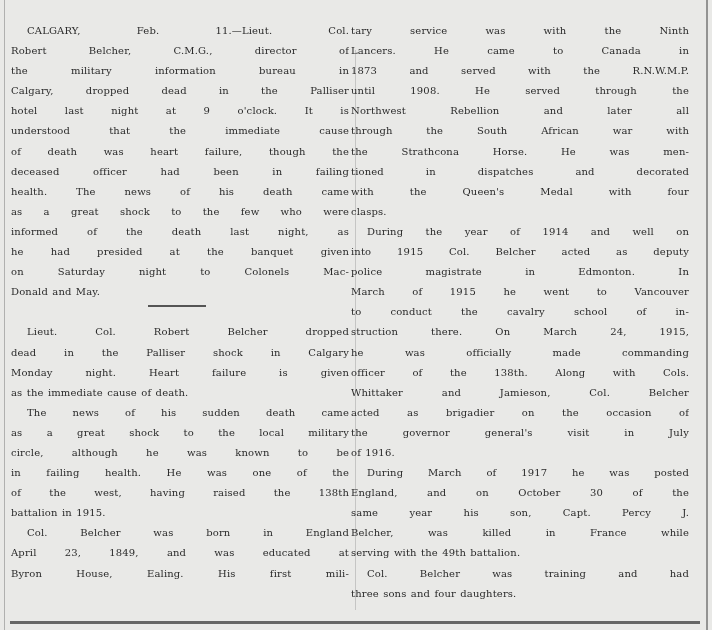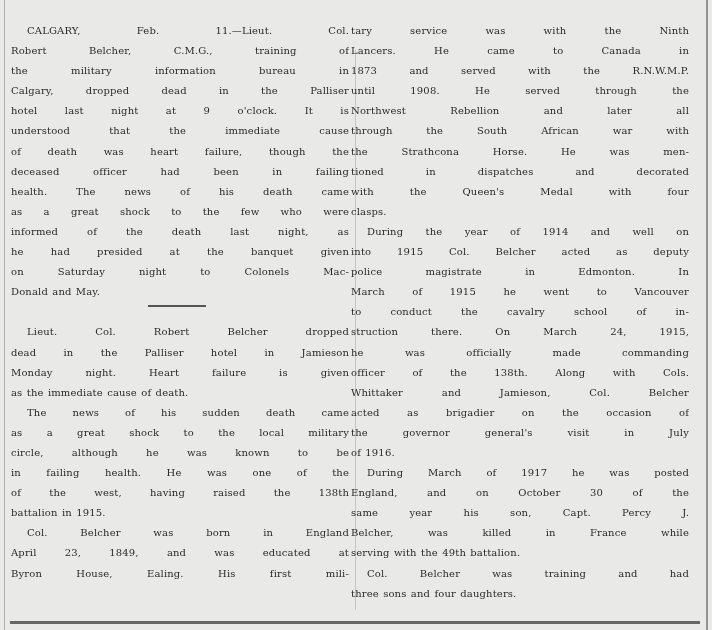--- a/index.html
+++ b/index.html
@@ -88,40 +88,40 @@
 <body>
 
 <div class="clipping">
   <div class="rule-left"></div>
   <div class="rule-right"></div>
   <div class="col-divider"></div>
 
   <div class="column col-left">
     <div>
       <span class="line indent">CALGARY, Feb. 11.—Lieut. Col.</span>
-      <span class="line">Robert Belcher, C.M.G., training of</span>
+      <span class="line">Robert Belcher, C.M.G., director of</span>
       <span class="line">the military information bureau in</span>
       <span class="line">Calgary, dropped dead in the Palliser</span>
       <span class="line">hotel last night at 9 o'clock. It is</span>
       <span class="line">understood that the immediate cause</span>
       <span class="line">of death was heart failure, though the</span>
       <span class="line">deceased officer had been in failing</span>
       <span class="line">health. The news of his death came</span>
       <span class="line">as a great shock to the few who were</span>
       <span class="line">informed of the death last night, as</span>
       <span class="line">he had presided at the banquet given</span>
       <span class="line">on Saturday night to Colonels Mac-</span>
       <span class="line last">Donald and May.</span>
     </div>
 
     <span class="separator"></span>
 
     <div>
       <span class="line indent">Lieut. Col. Robert Belcher dropped</span>
-      <span class="line">dead in the Palliser hotel in Jamieson</span>
+      <span class="line">dead in the Palliser shock in Calgary</span>
       <span class="line">Monday night. Heart failure is given</span>
       <span class="line last">as the immediate cause of death.</span>
     </div>
 
     <div>
       <span class="line indent">The news of his sudden death came</span>
       <span class="line">as a great shock to the local military</span>
       <span class="line">circle, although he was known to be</span>
       <span class="line">in failing health. He was one of the</span>
       <span class="line">of the west, having raised the 138th</span>

